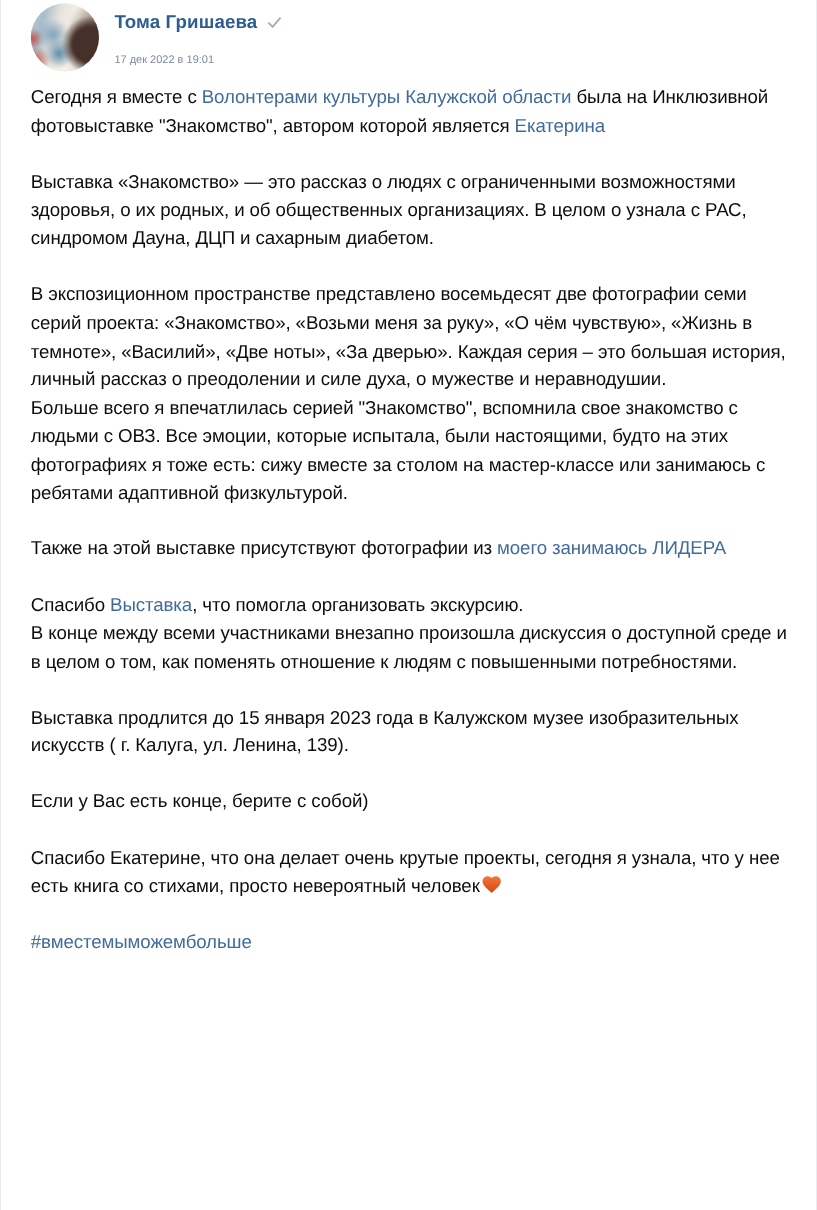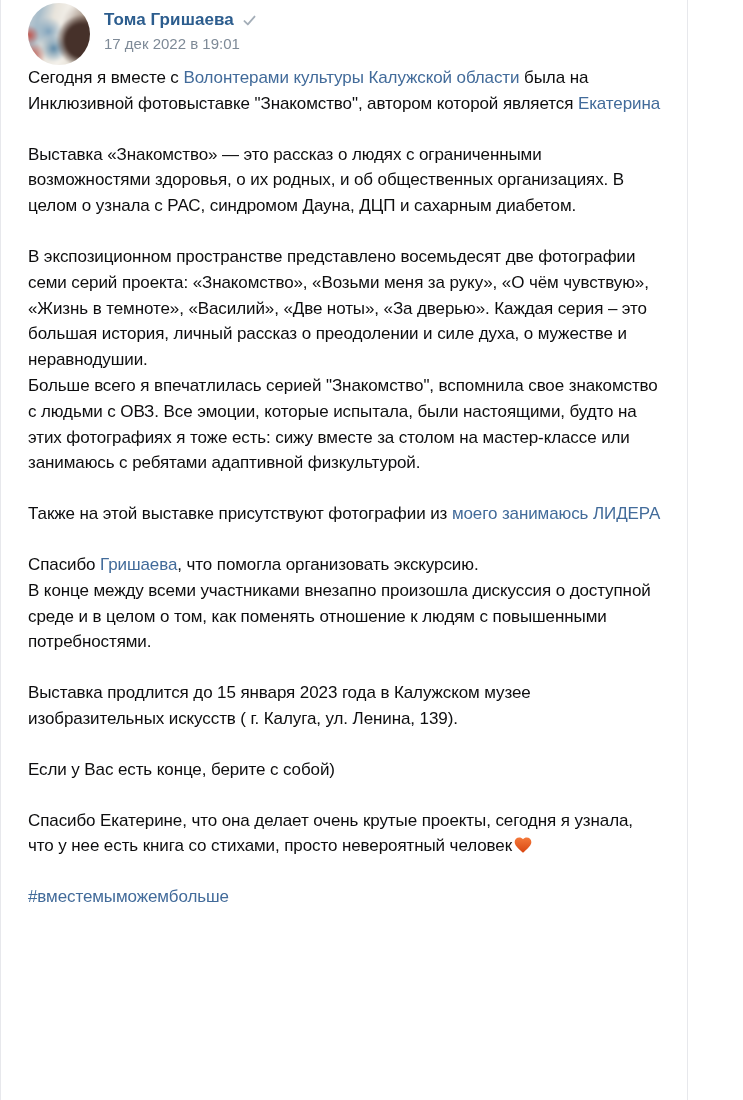--- a/index.html
+++ b/index.html
@@ -8,21 +8,21 @@
     --date-color: #7e8a97;
     --text-color: #0d0d0e;
     --border-color: #e7e8ec;
     --check-color: #a4aeb8;
   }
   * { box-sizing: border-box; }
   html, body { margin: 0; padding: 0; background: #fff; }
   body { font-family: "Liberation Sans", "DejaVu Sans", sans-serif; }
 
   .post-card {
-    width: 688px;
+    width: 743px;
     height: 1100px;
     background: #fff;
     border-left: 1px solid var(--border-color);
     border-right: 1px solid var(--border-color);
     padding: 3px 26px 0 27px;
     overflow: hidden;
     position: relative;
   }
 
   .post-header {
@@ -57,27 +57,28 @@
   .author-name {
     font-size: 17px;
     font-weight: 700;
     color: var(--author-color);
     text-decoration: none;
     cursor: pointer;
     letter-spacing: 0.1px;
   }
   .verified-badge { margin-left: 8px; display: inline-flex; align-items: center; }
   .post-date {
-    font-size: 15px;
+    font-size: 10px;
     color: var(--date-color);
-    margin-top: 5px;
+    margin-top: 19px;
     cursor: pointer;
   }
 
   .post-body {
+    margin-top: 11px;
     font-size: 17px;
     line-height: 25.8px;
     color: var(--text-color);
     letter-spacing: -0.1px;
     max-width: 690px;
   }
   .post-body p { margin: 0 0 25px 0; }
   .post-body p:last-child { margin-bottom: 0; }
   .post-link {
     color: var(--link-color);
@@ -112,21 +113,21 @@
       </div>
       <div class="post-date">17 дек 2022 в 19:01</div>
     </div>
   </div>
 
   <div class="post-body" id="post-body">
       <p>Сегодня я вместе с <a class="post-link">Волонтерами культуры Калужской области</a> была на Инклюзивной фотовыставке "Знакомство", автором которой является <a class="post-link">Екатерина</a></p>
       <p>Выставка «Знакомство» — это рассказ о людях с ограниченными возможностями здоровья, о их родных, и об общественных организациях. В целом о узнала с РАС, синдромом Дауна, ДЦП и сахарным диабетом.</p>
       <p>В экспозиционном пространстве представлено восемьдесят две фотографии семи серий проекта: «Знакомство», «Возьми меня за руку», «О чём чувствую», «Жизнь в темноте», «Василий», «Две ноты», «За дверью». Каждая серия – это большая история, личный рассказ о преодолении и силе духа, о мужестве и неравнодушии.<br>Больше всего я впечатлилась серией "Знакомство", вспомнила свое знакомство с людьми с ОВЗ. Все эмоции, которые испытала, были настоящими, будто на этих фотографиях я тоже есть: сижу вместе за столом на мастер-классе или занимаюсь с ребятами адаптивной физкультурой.</p>
       <p>Также на этой выставке присутствуют фотографии из <a class="post-link">моего занимаюсь ЛИДЕРА</a></p>
-      <p>Спасибо <a class="post-link">Гришаева</a>, что помогла организовать экскурсию.<br>В конце между всеми участниками внезапно произошла дискуссия о доступной среде и в целом о том, как поменять отношение к людям с повышенными потребностями.</p>
+      <p>Спасибо <a class="post-link">Выставка</a>, что помогла организовать экскурсию.<br>В конце между всеми участниками внезапно произошла дискуссия о доступной среде и в целом о том, как поменять отношение к людям с повышенными потребностями.</p>
       <p>Выставка продлится до 15 января 2023 года в Калужском музее изобразительных искусств ( г. Калуга, ул. Ленина, 139).</p>
       <p>Если у Вас есть конце, берите с собой)</p>
       <p>Спасибо Екатерине, что она делает очень крутые проекты, сегодня я узнала, что у нее есть книга со стихами, просто невероятный человек<svg class="emoji emoji-heart" viewBox="0 0 24 24" aria-hidden="true">
           <defs>
             <linearGradient id="heartGrad" x1="0" y1="0" x2="0" y2="1">
               <stop offset="0" stop-color="#f4793a"></stop>
               <stop offset="1" stop-color="#d84510"></stop>
             </linearGradient>
           </defs>
           <path d="M12 21.35l-1.45-1.32C5.4 15.36 2 12.28 2 8.5 2 5.42 4.42 3 7.5 3c1.74 0 3.41.81 4.5 2.09C13.09 3.81 14.76 3 16.5 3 19.58 3 22 5.42 22 8.5c0 3.78-3.4 6.86-8.55 11.54L12 21.35z" fill="url(#heartGrad)"></path>

